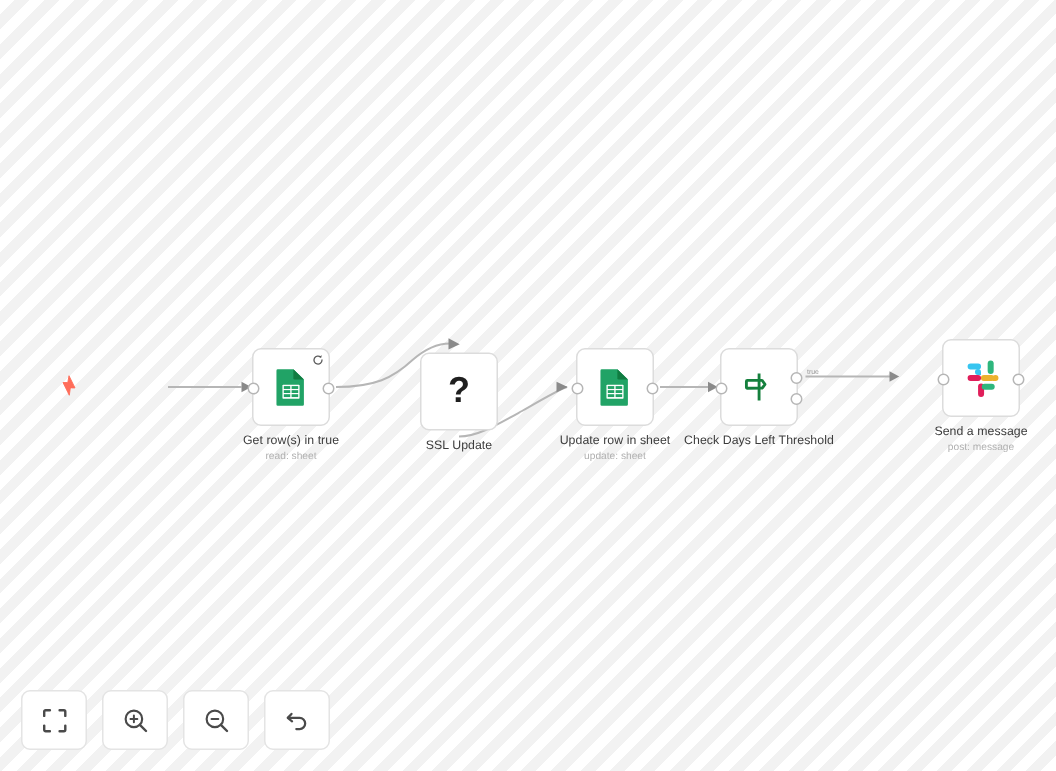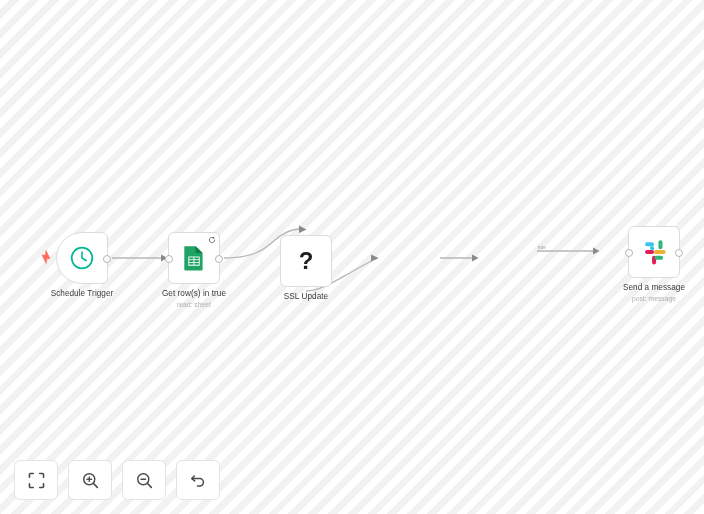--- a/index.html
+++ b/index.html
@@ -194,30 +194,20 @@
       <path class="edge-path" d="M 537 251 L 594 251"></path>
       <path class="edge-arrow" d="M 593 247.5 L 599.5 251 L 593 254.5 Z"></path>
       <text class="edge-label" x="538" y="249">true</text>
     </g>
   </svg>
 
   <svg class="bolt" viewBox="0 0 12 14">
     <path d="M6 0.5 L5.2 5 L2 5 L6.2 13.5 L6.9 8.6 L10 8.6 Z" fill="#ff6d5a" stroke="#ff6d5a" stroke-width="0.6" stroke-linejoin="round"></path>
   </svg>
 
-  <div class="node" style="left:56px; top:232px;">
-    <div class="node-box trigger">
-      <svg class="icon-clock" viewBox="0 0 24 24">
-        <circle cx="12" cy="12" r="9.5" fill="none" stroke="#00b894" stroke-width="1.6"></circle>
-        <path d="M12 6.6 L12 12 L15.8 14.3" fill="none" stroke="#00b894" stroke-width="1.5" stroke-linecap="round" stroke-linejoin="round"></path>
-      </svg>
-      <div class="port out"></div>
-    </div>
-    <div class="node-label">Schedule Trigger</div>
-  </div>
 
   <div class="node" style="left:168px; top:232px;">
     <div class="node-box">
       <svg class="icon-sheets" viewBox="0 0 24 26">
         <path d="M3.2 1.2 h10.4 L20.6 8 v16.6 a0.9 0.9 0 0 1 -0.9 0.9 H3.2
                  a0.9 0.9 0 0 1 -0.9 -0.9 V2.1 a0.9 0.9 0 0 1 0.9 -0.9 z" fill="#21a366"></path>
         <path d="M13.6 1.2 L20.6 8 h-6.1 a0.9 0.9 0 0 1 -0.9 -0.9 z" fill="#107c41"></path>
         <rect x="6.3" y="11.5" width="11.4" height="9.3" rx="0.5" fill="#ffffff"></rect>
         <g fill="#21a366">
           <rect x="7.2" y="12.4" width="4.3" height="1.9"></rect>
@@ -239,21 +229,57 @@
     <div class="node-sub sub-1line">read: sheet</div>
   </div>
 
   <div class="node" style="left:280px; top:235px;">
     <div class="node-box">
       <span class="icon-question">?</span>
     </div>
     <div class="node-label">SSL Update</div>
   </div>
 
-
+  <div class="node" style="left:384px; top:232px;">
+    <div class="node-box">
+      <svg class="icon-sheets" viewBox="0 0 24 26">
+        <path d="M3.2 1.2 h10.4 L20.6 8 v16.6 a0.9 0.9 0 0 1 -0.9 0.9 H3.2
+                 a0.9 0.9 0 0 1 -0.9 -0.9 V2.1 a0.9 0.9 0 0 1 0.9 -0.9 z" fill="#21a366"></path>
+        <path d="M13.6 1.2 L20.6 8 h-6.1 a0.9 0.9 0 0 1 -0.9 -0.9 z" fill="#107c41"></path>
+        <rect x="6.3" y="11.5" width="11.4" height="9.3" rx="0.5" fill="#ffffff"></rect>
+        <g fill="#21a366">
+          <rect x="7.2" y="12.4" width="4.3" height="1.9"></rect>
+          <rect x="12.4" y="12.4" width="4.4" height="1.9"></rect>
+          <rect x="7.2" y="15.1" width="4.3" height="1.9"></rect>
+          <rect x="12.4" y="15.1" width="4.4" height="1.9"></rect>
+          <rect x="7.2" y="17.8" width="4.3" height="1.9"></rect>
+          <rect x="12.4" y="17.8" width="4.4" height="1.9"></rect>
+        </g>
+      </svg>
+      <div class="port in"></div>
+      <div class="port out"></div>
+    </div>
+    <div class="node-label">Update row in sheet</div>
+    <div class="node-sub sub-1line">update: sheet</div>
+  </div>
+
+  <div class="node" style="left:480px; top:232px;">
+    <div class="node-box">
+      <svg class="icon-if" viewBox="0 0 24 24">
+        <rect x="11.1" y="3" width="1.9" height="18" fill="#15803d"></rect>
+        <path d="M4.2 7.6 h9.6 a0.6 0.6 0 0 1 0.47 0.23 L16 10.2 l-1.73 2.37
+                 a0.6 0.6 0 0 1 -0.47 0.23 H4.2 a0.6 0.6 0 0 1 -0.6 -0.6 V8.2
+                 a0.6 0.6 0 0 1 0.6 -0.6 z" fill="none" stroke="#15803d" stroke-width="1.9" stroke-linejoin="round"></path>
+      </svg>
+      <div class="port in"></div>
+      <div class="port out-true"></div>
+      <div class="port out-false"></div>
+    </div>
+    <div class="node-label">Check Days Left Threshold</div>
+  </div>
 
   <div class="node" style="left:600px; top:226px;margin-left:28px;">
     <div class="node-box">
       <svg class="icon-slack" viewBox="0 0 24 24">
 
         <path d="M16.1 3.1 a1.85 1.85 0 1 1 3.7 0 v4.6 a1.85 1.85 0 1 1 -3.7 0 z" fill="#2eb67d"></path>
         <path d="M16.1 10.2 h4.6 a1.85 1.85 0 1 1 0 3.7 h-4.6 a1.85 1.85 0 0 1 0 -3.7 z" fill="#2eb67d" opacity="0"></path>
 
         <path d="M10.2 3.1 a1.85 1.85 0 1 1 0 3.7 H5.6 a1.85 1.85 0 1 1 0 -3.7 z" fill="#36c5f0"></path>
         <path d="M10.2 8.3 a1.85 1.85 0 1 1 3.7 0 v1.0 h-3.7 z" fill="#36c5f0" opacity="0"></path>

